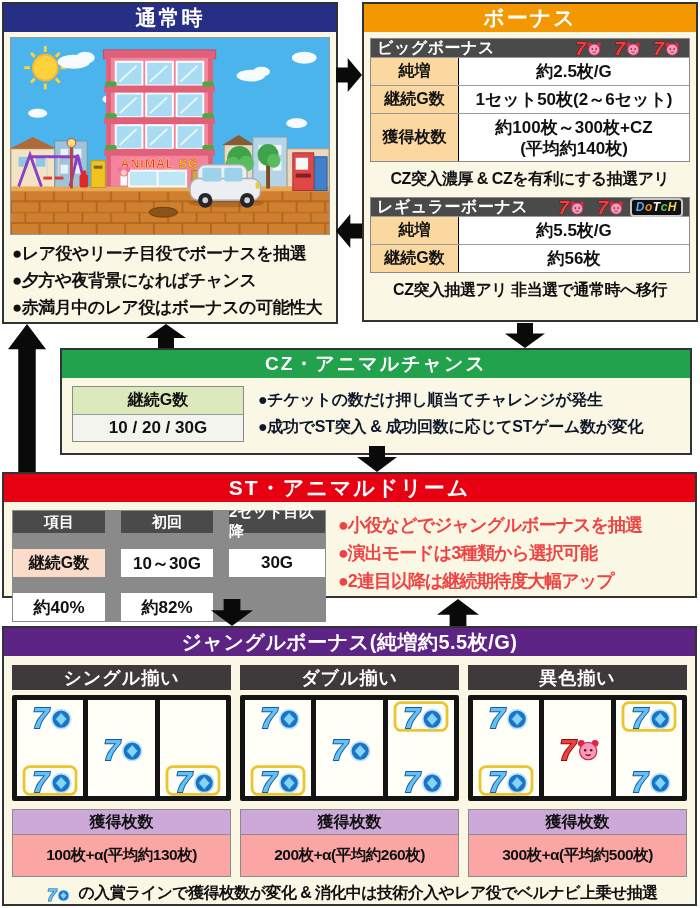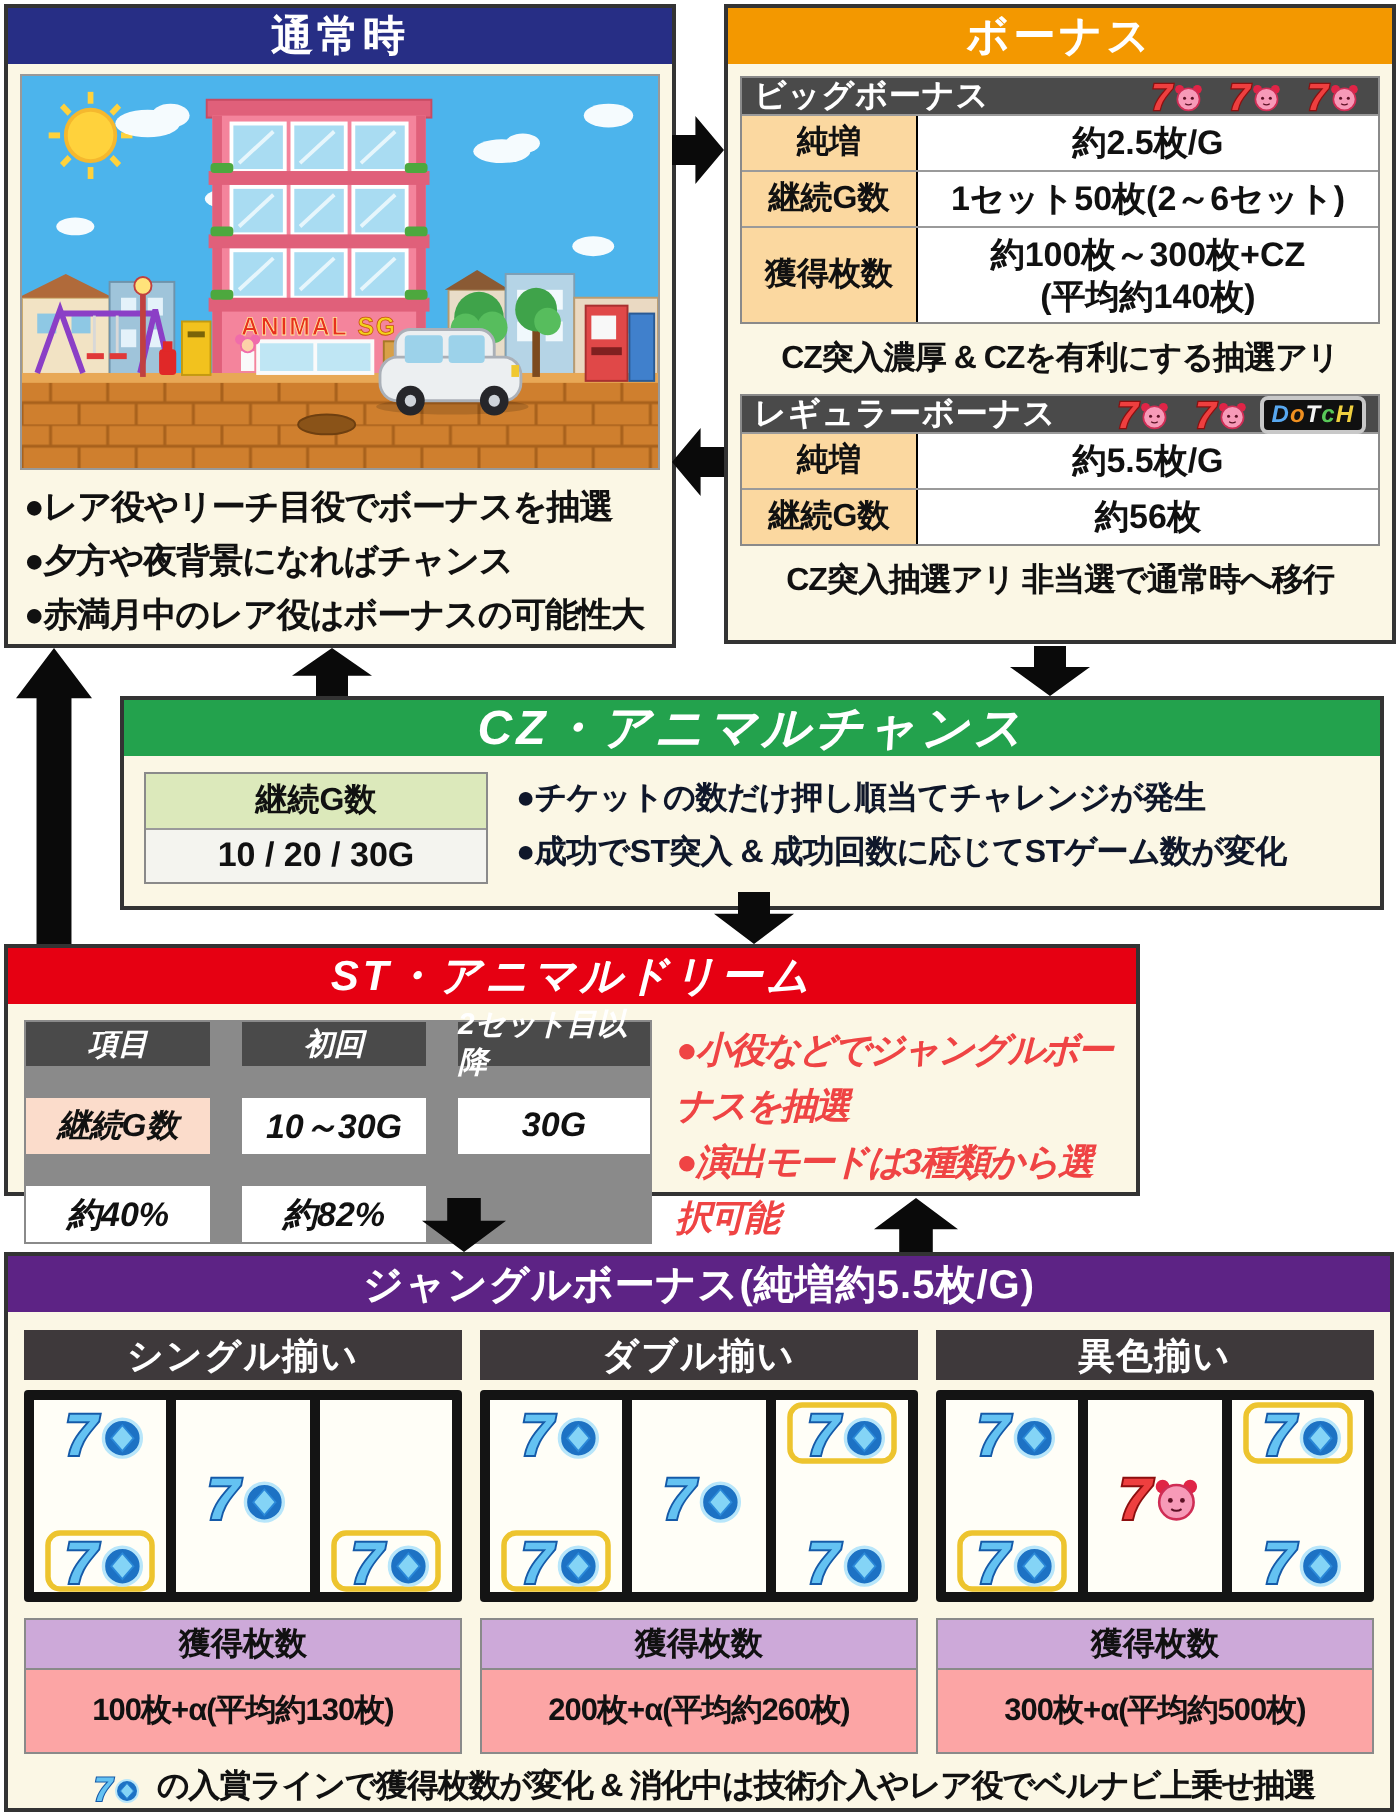--- a/index.html
+++ b/index.html
@@ -4,28 +4,28 @@
 <style>
   *{margin:0;padding:0;box-sizing:border-box;}
   html,body{background:#fff;}
   body{width:700px;height:908px;font-family:"Liberation Sans","DejaVu Sans",sans-serif;}
   .page{position:relative;width:700px;height:908px;background:#fff;overflow:hidden;}
 
   .box{position:absolute;border:2px solid #333;background:var(--cream,#FBF7E5);}
   .hdr{height:28px;display:flex;align-items:center;justify-content:center;color:#fff;font-weight:bold;font-size:21px;letter-spacing:2px;}
   .hdr-blue{background:var(--navy,#272E85);}
   .hdr-orange{background:var(--orange,#F39800);}
-  .hdr-green{background:var(--green,#23A24D);font-size:24px;font-style:italic;}
+  .hdr-green{background:var(--green,#23A24D);font-size:19px;}
   .hdr-red{background:var(--red,#E60012);}
   .hdr-purple{background:var(--purple,#5D2385);font-size:20px;letter-spacing:0.5px;}
 
   #normal-box{left:2px;top:2px;width:336px;height:322px;}
   #bonus-box{left:362px;top:2px;width:336px;height:320px;}
   #cz-box{left:60px;top:348px;width:632px;height:107px;}
-  #st-box{left:2px;top:472px;width:568px;height:126px;font-style:italic;}
+  #st-box{left:2px;top:472px;width:695px;height:126px;}
   #jungle-box{left:2px;top:626px;width:695px;height:280px;}
 
   
   .scene{margin:5px 6px 4px;height:198px;border:1px solid #999;background:#4cb4ec;}
   .scene svg{display:block;width:100%;height:100%;}
   .bullets{list-style:none;padding:1px 8px;font-size:17px;font-weight:bold;line-height:27px;letter-spacing:-0.5px;color:#111;}
 
   
   .bonus-content{padding:6px 6px 0;}
   .btable{border:1px solid #8a8a8a;background:#fff;}

